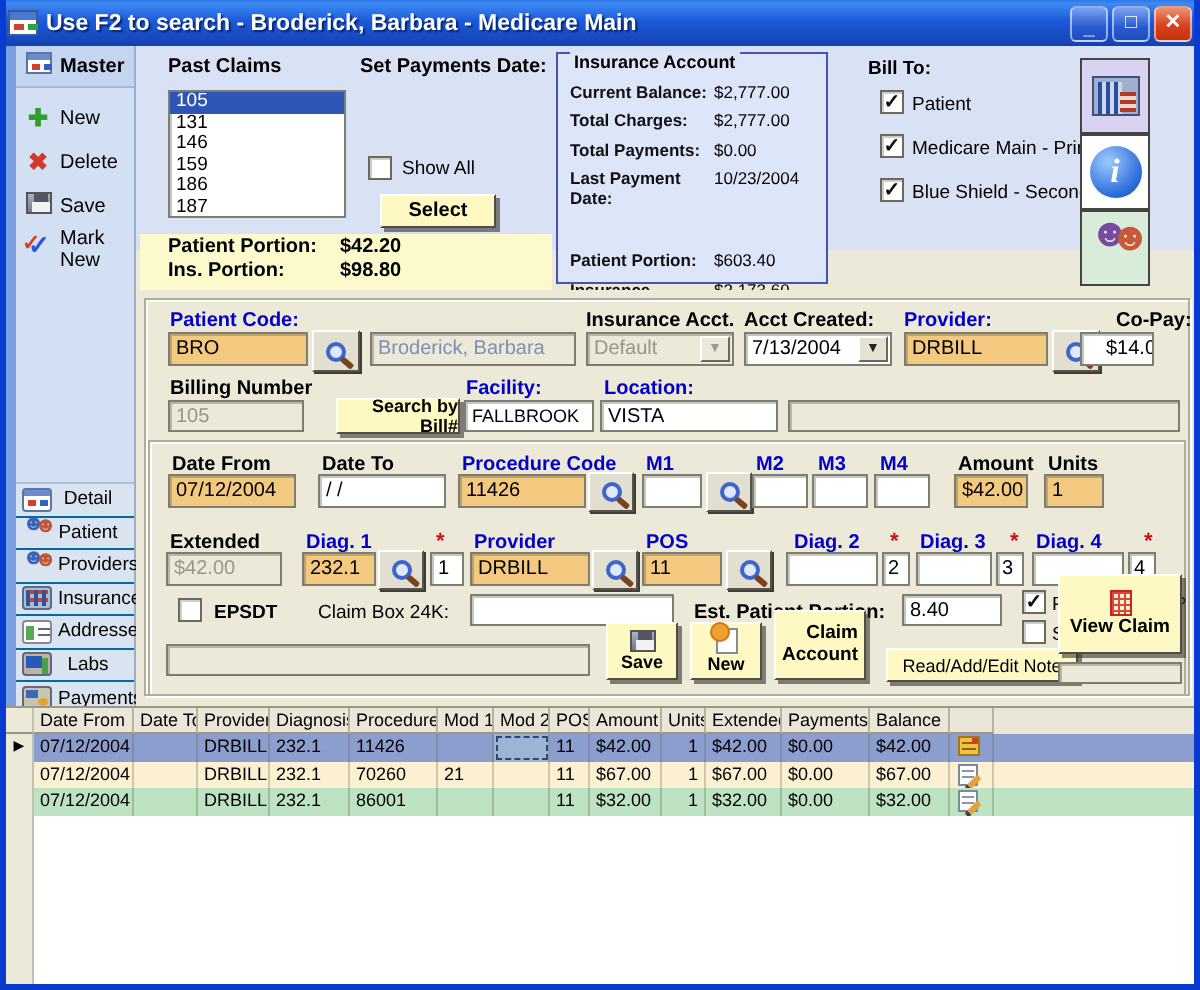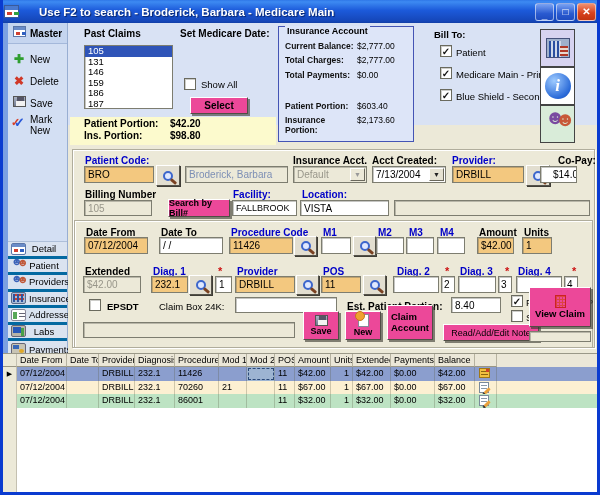--- a/index.html
+++ b/index.html
@@ -2,21 +2,21 @@
 <html><head>
 <meta charset="utf-8">
 <style>
   html,body{margin:0;padding:0;background:#6b7f9e;}
   *{box-sizing:border-box;font-family:"Liberation Sans",sans-serif;}
   #window{position:relative;width:600px;height:495px;background:#ece9d8;border:3px solid #0a3bd0;border-top:0;overflow:hidden;}
   
   .titlebar{position:absolute;left:-3px;top:0;width:600px;height:23px;
     background:linear-gradient(180deg,#2f77e8 0%,#3d8af2 8%,#1c5ada 45%,#1546b8 92%,#123ea6 100%);
     display:flex;align-items:center;padding:0 4px;color:#fff;}
-  .titlebar .apptitle{font-size:11.5px;font-weight:bold;text-shadow:1px 1px 1px #08246a;margin-left:20px;flex:1;white-space:nowrap;overflow:hidden;}
+  .titlebar .apptitle{font-size:11.5px;font-weight:bold;text-shadow:1px 1px 1px #08246a;margin-left:4px;flex:1;white-space:nowrap;overflow:hidden;}
   .appicon{width:15px;height:13px;background:#fff;border:1px solid #3a5a9a;position:relative;}
   .appicon::before{content:"";position:absolute;left:0;top:0;right:0;height:4px;background:#4a7ad0;}
   .appicon::after{content:"";position:absolute;left:2px;top:6px;width:5px;height:3px;background:#d04030;box-shadow:7px 0 0 #30a040;}
   .tbtn{width:19px;height:18px;margin-left:2px;border:1px solid #ffffff88;border-radius:3px;color:#fff;font-size:10px;font-weight:bold;display:flex;align-items:center;justify-content:center;line-height:1;}
   .tbtn.min,.tbtn.max{background:linear-gradient(180deg,#7aa2f2,#2a5ad0 60%,#1f4cc0);}
   .tbtn.close{background:linear-gradient(180deg,#ef9070,#d8421e 55%,#c23310);}
   .tbtn.min span{margin-top:7px;}
   
   .lbl{position:absolute;font-size:10px;font-weight:bold;color:#000;white-space:nowrap;}
   .lblblue{color:#0000c8;}
@@ -24,37 +24,37 @@
     box-shadow:inset 1px 1px 0 rgba(90,90,80,.35);font-size:10px;color:#000;
     padding:2px 3px;white-space:nowrap;overflow:hidden;}
   .tan{background:#f3c87f;}
   .ro{background:#ece9d8;color:#98968a;}
   .roblue{background:#ece9d8;color:#7d8fb5;}
   .magbtn{position:absolute;width:24px;height:21px;background:#e2ded0;
     border:1px solid;border-color:#fff #55534a #55534a #fff;box-shadow:1px 1px 0 #3f3d36;
     display:flex;align-items:center;justify-content:center;}
   .mag{position:relative;width:10px;height:10px;border:2px solid #3c66cc;border-radius:50%;background:#dfe8ff;}
   .mag::after{content:"";position:absolute;width:7px;height:3px;background:#7a4222;right:-6px;bottom:-4px;transform:rotate(40deg);border-radius:1px;}
-  .btn{position:absolute;background:#ec4899;border:1px solid;border-color:#fff #504e44 #504e44 #fff;
+  .btn{position:absolute;background:#fef9c3;border:1px solid;border-color:#fff #504e44 #504e44 #fff;
     box-shadow:2px 2px 0 rgba(55,53,45,.6);font-size:10px;font-weight:bold;color:#000;
-    display:flex;align-items:center;justify-content:center;text-align:left;cursor:default;}
+    display:flex;align-items:center;justify-content:center;text-align:right;cursor:default;}
   .cb{position:absolute;width:12px;height:12px;background:#fff;border:1px solid #6a6a5e;
     box-shadow:inset 1px 1px 0 rgba(90,90,80,.3);font-size:10px;line-height:11px;text-align:center;color:#111;font-weight:bold;}
   .cblabel{position:absolute;font-size:9.5px;color:#000;white-space:nowrap;}
   .ast{position:absolute;color:#cc1111;font-size:11px;font-weight:bold;}
   .ddarrow{position:absolute;right:1px;top:1px;bottom:1px;width:15px;background:#e6e2d2;border:1px solid;border-color:#fff #6a685c #6a685c #fff;font-size:7px;display:flex;align-items:center;justify-content:center;color:#222;}
   .ddarrow.dis{color:#999;background:#ece9d8;}
   
   .sidebar{position:absolute;left:0;top:23px;width:65px;height:330px;background:#d3dff3;border-right:1px solid #98aed2;}
   .sidestrip{position:absolute;left:0;top:0;bottom:0;width:5px;background:#7ba0e2;}
   .masterrow{position:absolute;left:5px;right:0;top:0;height:21px;background:#c5d5ef;border-bottom:1px solid #a4b8da;display:flex;align-items:center;font-size:10px;font-weight:bold;}
   .sideitem{position:absolute;left:5px;right:0;height:20px;display:flex;align-items:center;font-size:10px;color:#000;}
   .sideicon{width:16px;text-align:center;margin:0 3px 0 3px;font-size:12px;line-height:14px;flex:none;}
   .nav{position:absolute;left:5px;right:0;top:218px;bottom:0;background:#dae3f0;border-top:1px solid #aebfd8;}
-  .navitem{position:relative;height:16.5px;border-bottom:3px solid #0369a1;display:flex;align-items:center;font-size:9.5px;}
+  .navitem{position:relative;height:16.5px;border-bottom:1px solid #0369a1;display:flex;align-items:center;font-size:9.5px;}
   .navicon{width:15px;height:12px;margin:0 3px;flex:none;position:relative;border-radius:2px;}
   .navlabel{flex:1;text-align:center;padding-right:8px;}
   .ic-form{background:#fff;border:1px solid #5a76a8;}
   .ic-form::before{content:"";position:absolute;left:0;top:0;right:0;height:3px;background:#6a8cc8;}
   .ic-form::after{content:"";position:absolute;left:2px;top:5px;width:4px;height:3px;background:#d04030;box-shadow:6px 0 0 #3060c0;}
   .ic-people{background:transparent;}
   .ic-people::before{content:"☻";position:absolute;left:0;top:-4px;font-size:11px;color:#3a62b8;}
   .ic-people::after{content:"☻";position:absolute;left:6px;top:-3px;font-size:11px;color:#c05838;}
   .ic-build{background:#a8bcd8;border:1px solid #5a6a88;}
   .ic-build::before{content:"";position:absolute;inset:1px;background:
@@ -214,21 +214,21 @@
   <div class="toppanel">
     <div class="lbl" style="left:16px;top:5px;">Past Claims</div>
     <div class="pclist">
       <div class="pcitem sel">105</div>
       <div class="pcitem">131</div>
       <div class="pcitem">146</div>
       <div class="pcitem">159</div>
       <div class="pcitem">186</div>
       <div class="pcitem">187</div>
     </div>
-    <div class="lbl" style="left:112px;top:5px;">Set Medicare Date:</div>
+    <div class="lbl" style="left:112px;top:5px;">Set Payments Date:</div>
     <div class="cb" style="left:116px;top:55px;"></div>
     <div class="cblabel" style="left:133px;top:56px;">Show All</div>
     <div class="btn" style="left:122px;top:74px;width:58px;height:17px;">Select</div>
     <div class="ybox">
       <div class="yrow">
           <span class="k">Patient Portion:</span>
           <span>$42.20</span>
         </div>
       <div class="yrow">
           <span class="k">Ins. Portion:</span>
@@ -243,20 +243,24 @@
             <span class="k">Current Balance:</span>
             <span>$2,777.00</span>
           </div>
         <div class="insrow">
             <span class="k">Total Charges:</span>
             <span>$2,777.00</span>
           </div>
         <div class="insrow">
             <span class="k">Total Payments:</span>
             <span>$0.00</span>
+          </div>
+        <div class="insrow">
+            <span class="k">Last Payment Date:</span>
+            <span>10/23/2004</span>
           </div>
         <div class="insrow gap">
             <span class="k">Patient Portion:</span>
             <span>$603.40</span>
           </div>
         <div class="insrow">
             <span class="k">Insurance Portion:</span>
             <span>$2,173.60</span>
           </div>
       </div>

